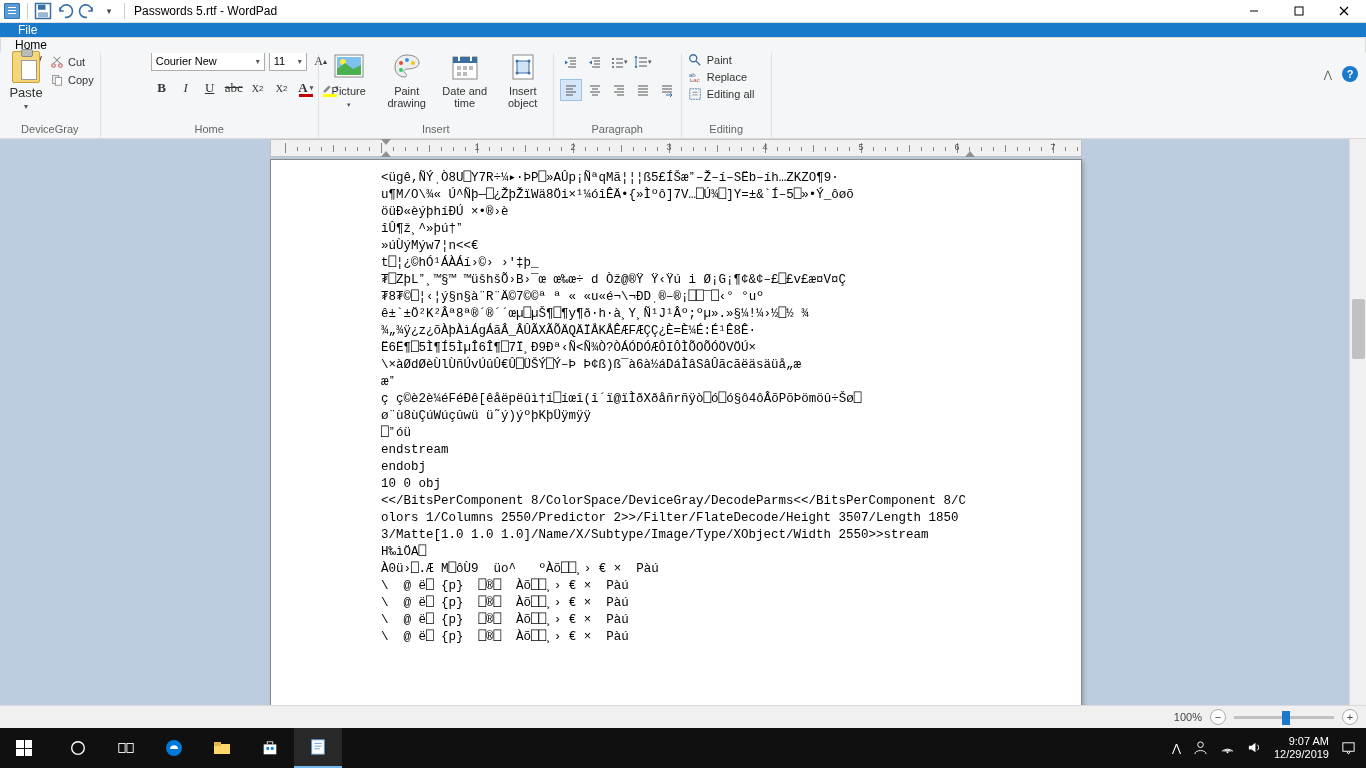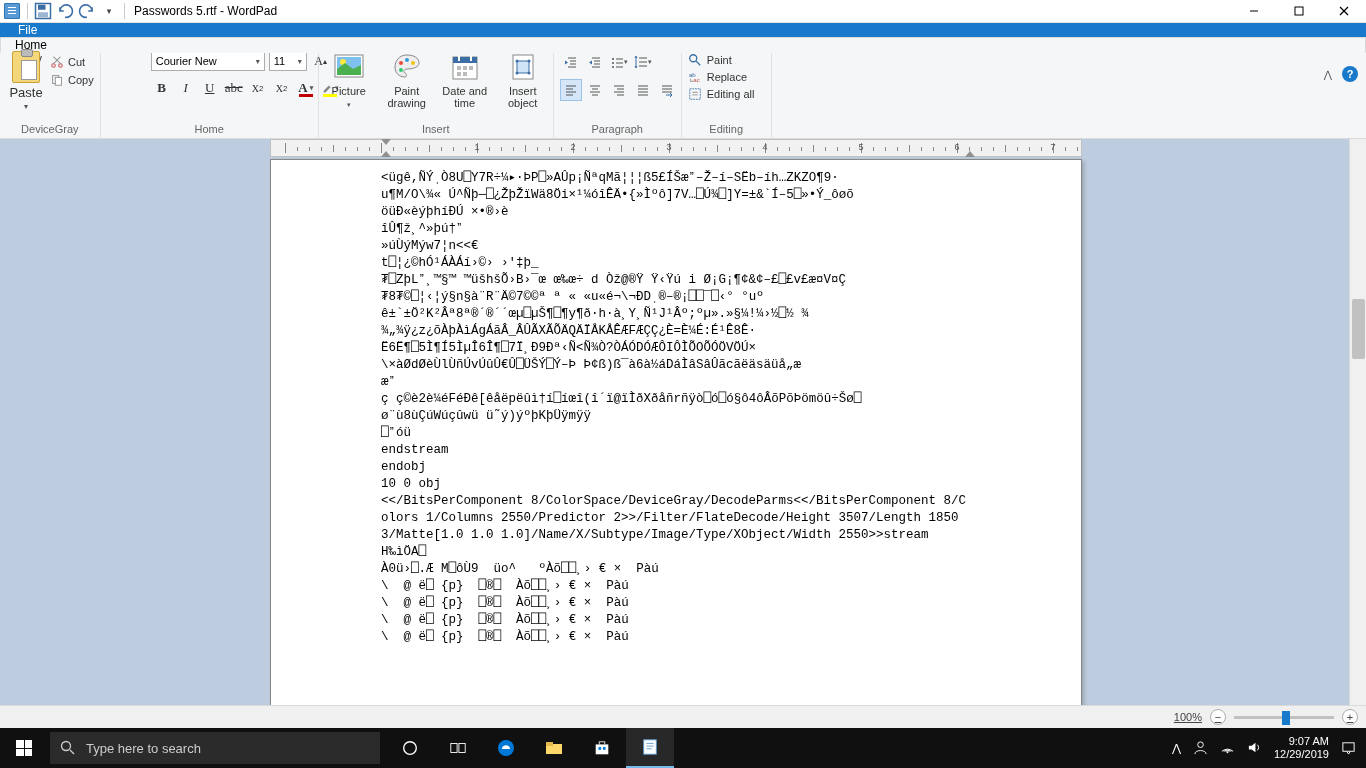--- a/index.html
+++ b/index.html
@@ -85,21 +85,21 @@
 .ruler .tick { position: absolute; top: 3px; width: 1px; height: 4px; background: #888; }
 .ruler .num { position: absolute; top: 2px; transform: translateX(-50%); }
 .ruler .indent-top { position: absolute; top: -1px; width: 0; height: 0; border-left: 5px solid transparent; border-right: 5px solid transparent; border-top: 6px solid #909090; }
 .ruler .indent-bot { position: absolute; bottom: -1px; width: 0; height: 0; border-left: 5px solid transparent; border-right: 5px solid transparent; border-bottom: 6px solid #909090; }
 .page { position: absolute; top: 20px; left: 270px; width: 812px; background: #fff; border: 1px solid #888; box-shadow: 2px 2px 4px rgba(0,0,0,.2); padding: 10px 110px; height: 560px; }
 .page-text { font-family: "Courier New", monospace; font-size: 12.5px; line-height: 17px; white-space: pre-wrap; word-break: break-all; color: #000; }
 .vscroll { position: absolute; right: 0; top: 0; width: 17px; height: 100%; background: #f0f0f0; border-left: 1px solid #dadada; }
 .vscroll .thumb { position: absolute; top: 160px; left: 2px; width: 13px; height: 60px; background: #c1c1c1; border-radius: 2px; }
 
 
-.statusbar { height: 23px; background: #f0f0f0; border-top: 1px solid #dadada; display: flex; align-items: center; justify-content: flex-end; padding: 0 8px; font-size: 11px; color: #444; gap: 8px; text-decoration: underline; }
+.statusbar { height: 23px; background: #f0f0f0; border-top: 1px solid #dadada; display: flex; align-items: center; justify-content: flex-end; padding: 0 8px; font-size: 11px; color: #444; gap: 8px; }
 .zoom-slider { width: 100px; height: 3px; background: #c1c1c1; position: relative; }
 .zoom-slider .zthumb { position: absolute; top: -5px; left: 48px; width: 8px; height: 14px; background: #1979ca; }
 .zbtn { width: 16px; height: 16px; border: 1px solid #adadad; border-radius: 50%; display: flex; align-items: center; justify-content: center; font-size: 11px; background: #fff; }
 
 
 .taskbar { height: 40px; background: #101010; display: flex; align-items: center; color: #fff; font-size: 13px; }
 .start-btn { width: 48px; height: 40px; display: flex; align-items: center; justify-content: center; }
 .win-logo { width: 16px; height: 16px; display: grid; grid-template-columns: 1fr 1fr; grid-template-rows: 1fr 1fr; gap: 1px; }
 .win-logo div { background: #fff; }
 .search-box { width: 330px; height: 32px; background: #2b2b2b; display: flex; align-items: center; padding: 0 10px; gap: 10px; color: #ccc; margin-left: 2px; }
@@ -537,27 +537,20 @@
 
 <div class="taskbar">
   <div class="start-btn">
     <div class="win-logo">
         <div></div>
         <div></div>
         <div></div>
         <div></div>
       </div>
   </div>
-  <div class="search-box">
-    <svg viewBox="0 0 16 16" width="16" height="16">
-        <circle cx="6" cy="6" r="4.5" fill="none" stroke="#ccc" stroke-width="1.3"></circle>
-        <line x1="10" y1="10" x2="14" y2="14" stroke="#ccc" stroke-width="1.3"></line>
-      </svg>
-    <span>Type here to search</span>
-  </div>
   <div class="task-icons">
     <div class="ti">
         <svg viewBox="0 0 20 20" width="18" height="18">
           <circle cx="10" cy="10" r="7" fill="none" stroke="#fff" stroke-width="1.5"></circle>
         </svg>
       </div>
     <div class="ti">
         <svg viewBox="0 0 20 20" width="18" height="18">
           <rect x="2" y="5" width="7" height="10" fill="none" stroke="#fff"></rect>
           <rect x="11" y="5" width="7" height="10" fill="none" stroke="#fff"></rect>

